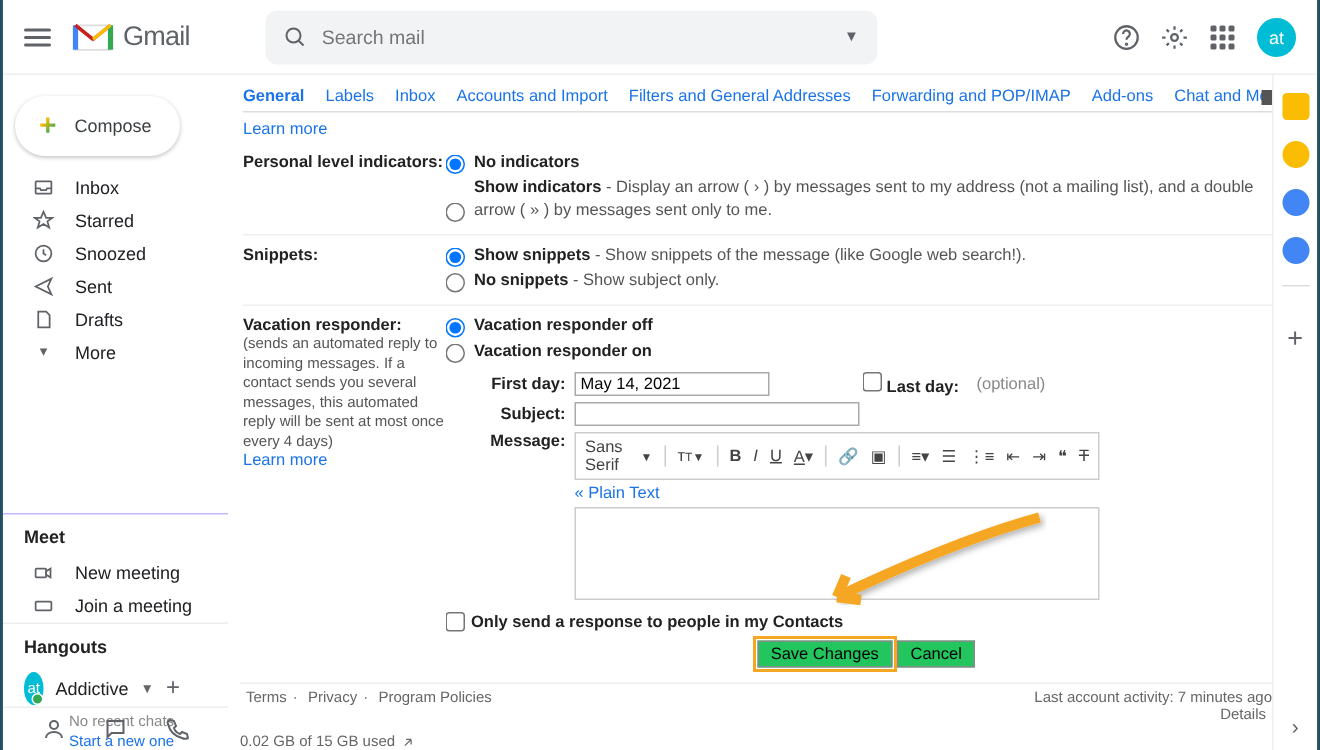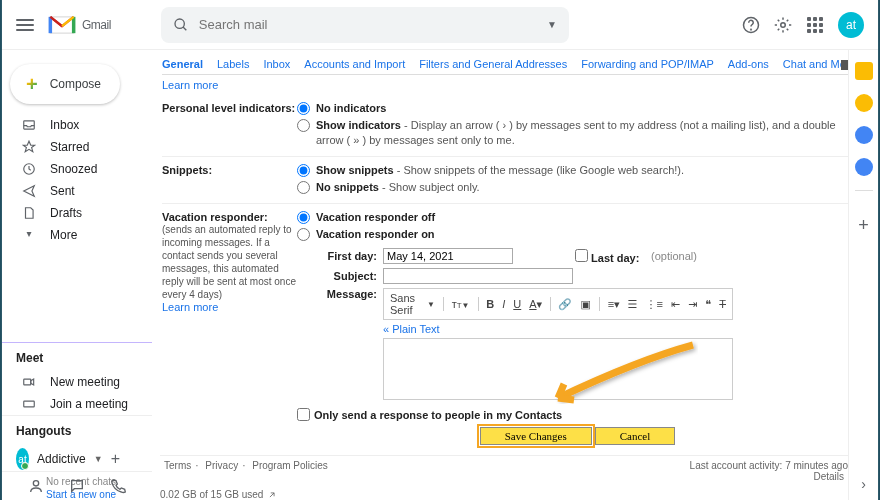--- a/index.html
+++ b/index.html
@@ -3,21 +3,21 @@
 <meta charset="utf-8">
 <style>
 *{box-sizing:border-box;margin:0;padding:0;font-family:Arial,Helvetica,sans-serif;}
 body{width:880px;height:500px;background:linear-gradient(to right,#1a4a5c 0%,#fff 2%,#fff 98%,#1a4a5c 100%);overflow:hidden;position:relative;font-size:12px;color:#222;}
 .main-app{background:#fff;width:876px;margin:0 2px;height:500px;position:relative;}
 .header{display:flex;align-items:center;height:50px;padding:0 14px;border-bottom:1px solid #eee;}
 .menu-icon{width:18px;display:flex;flex-direction:column;gap:3px;cursor:pointer;}
 .menu-icon span{height:2px;background:#5f6368;border-radius:1px;}
 .logo{display:flex;align-items:center;margin-left:14px;gap:6px;}
 .logo svg{width:28px;height:22px;}
-.logo-text{font-size:12px;color:#5f6368;letter-spacing:-0.5px;}
+.logo-text{font-size:18px;color:#5f6368;letter-spacing:-0.5px;}
 .search-bar{width:408px;height:36px;background:#f1f3f4;border-radius:8px;margin-left:50px;display:flex;align-items:center;padding:0 12px;}
 .search-bar input{border:none;background:transparent;outline:none;font-size:13px;flex:1;margin-left:10px;color:#5f6368;}
 .search-caret{color:#5f6368;font-size:10px;}
 .header-right{margin-left:auto;display:flex;align-items:center;gap:14px;}
 .hicon{color:#5f6368;cursor:pointer;display:flex;align-items:center;justify-content:center;width:18px;height:18px;}
 .apps-grid{display:grid;grid-template-columns:repeat(3,4px);grid-template-rows:repeat(3,4px);gap:2px;}
 .apps-grid span{background:#5f6368;border-radius:1px;}
 .avatar{width:26px;height:26px;border-radius:50%;background:#00bcd4;color:#fff;display:flex;align-items:center;justify-content:center;font-size:12px;}
 .body{display:flex;height:calc(100% - 50px);}
 .sidebar{width:150px;padding-top:10px;display:flex;flex-direction:column;}
@@ -34,42 +34,42 @@
 .content{flex:1;padding:8px 20px 0 10px;overflow:hidden;position:relative;}
 .settings-title{font-size:18px;color:#202124;margin-bottom:10px;}
 .settings-top-right{position:absolute;right:12px;top:10px;display:flex;align-items:center;gap:2px;}
 .sbox{width:14px;height:10px;background:#555;}
 .tabs{display:flex;gap:14px;border-bottom:1px solid #ddd;font-size:11px;padding-bottom:4px;}
 .tabs span{color:#1a73e8;cursor:pointer;white-space:nowrap;}
 .tabs span.active{font-weight:bold;}
 .row{display:flex;border-bottom:1px solid #eee;padding:6px 0;font-size:11px;}
 .row .label{width:135px;font-weight:bold;padding-top:1px;}
 .row .opts{flex:1;}
-.radio-line{display:flex;align-items:flex-start;gap:6px;margin-bottom:2px;line-height:15px;}
+.radio-line{display:flex;align-items:flex-end;gap:6px;margin-bottom:2px;line-height:15px;}
 .radio-line input{margin-top:1px;flex-shrink:0;}
 .desc{color:#555;}
 .sub-desc{font-size:10px;color:#555;line-height:13px;}
 .learn-link{color:#1a73e8;cursor:pointer;font-size:11px;}
 .vac-grid{display:grid;grid-template-columns:80px 130px 50px 70px 100px;gap:6px;align-items:center;margin-top:6px;font-size:11px;}
 .vac-grid .lbl{font-weight:bold;text-align:right;}
 .vac-grid input[type=text]{border:1px solid #aaa;padding:1px 3px;font-size:11px;width:100%;}
 .subject-row{display:grid;grid-template-columns:80px auto;gap:6px;align-items:center;margin-top:4px;font-size:11px;}
 .subject-row .lbl{font-weight:bold;text-align:right;}
 .subject-row input{border:1px solid #aaa;padding:1px 3px;font-size:11px;width:190px;}
 .msg-row{display:grid;grid-template-columns:80px auto;gap:6px;margin-top:4px;font-size:11px;}
 .msg-row .lbl{font-weight:bold;text-align:right;}
 .toolbar{border:1px solid #ccc;padding:3px 6px;display:flex;align-items:center;gap:8px;font-size:11px;color:#444;width:350px;}
 .toolbar .sep{width:1px;height:14px;background:#ccc;}
 .toolbar .fsel{display:flex;align-items:center;gap:4px;}
 .tb{cursor:pointer;}
 .editor{border:1px solid #ccc;width:350px;height:62px;margin-top:2px;}
 .plain-link{color:#1a73e8;font-size:11px;margin:3px 0;}
 .only-send{display:flex;align-items:center;gap:4px;margin-top:8px;font-size:11px;font-weight:bold;margin-left:0;}
 .buttons{text-align:center;margin-top:6px;}
-.btn{border:1px solid #888;background:#fde047;padding:2px 24px;font-size:11px;cursor:pointer;font-family:Liberation Serif, serif;}
+.btn{border:1px solid #888;background:#22c55e;padding:2px 8px;font-size:11px;cursor:pointer;}
 .btn.save{outline:2px solid #f5a623;outline-offset:1px;}
 .footer{position:absolute;bottom:18px;left:158px;right:30px;display:flex;justify-content:space-between;font-size:10px;color:#666;border-top:1px solid #eee;padding-top:4px;}
 .footer a{color:#666;text-decoration:none;margin:0 4px;cursor:pointer;text-align:right;}
 .storage{position:absolute;bottom:0;left:158px;font-size:10px;color:#666;display:flex;align-items:center;gap:4px;}
 .side-panel{position:absolute;right:0;top:50px;width:30px;background:#fff;border-left:1px solid #eee;height:calc(100% - 50px);display:flex;flex-direction:column;align-items:center;gap:14px;padding-top:12px;}
 .sp-icon{width:18px;height:18px;border-radius:3px;}
 .sp-plus{color:#5f6368;font-size:18px;margin-top:10px;}
 .arrow{position:absolute;width:160px;height:70px;right:180px;bottom:90px;pointer-events:none;}
 .no-chats{font-size:10px;color:#888;padding:2px 0 0 44px;}
 .bottom-bar{position:absolute;bottom:0;left:0;width:150px;border-top:1px solid #eee;display:flex;justify-content:space-around;padding:6px 14px;color:#5f6368;}

